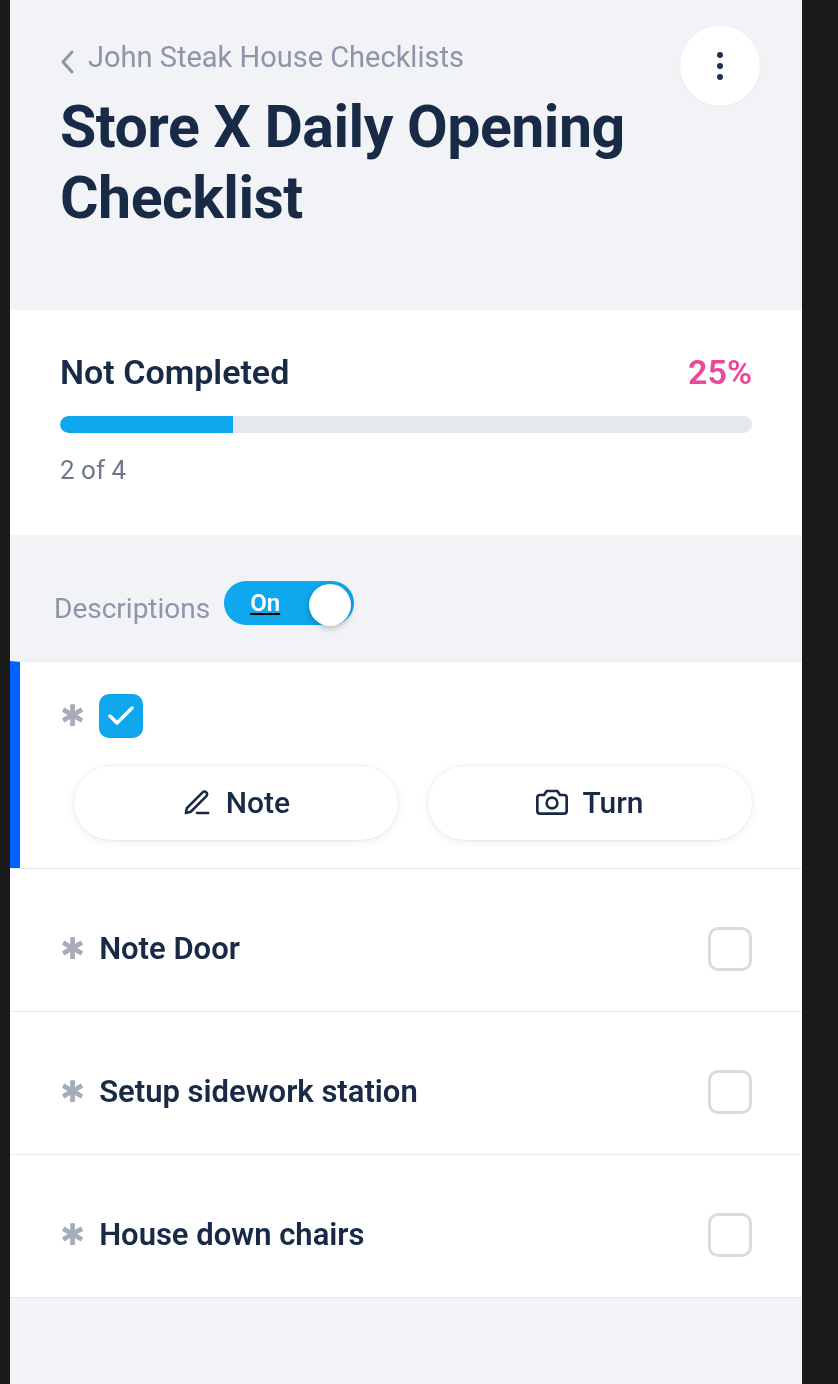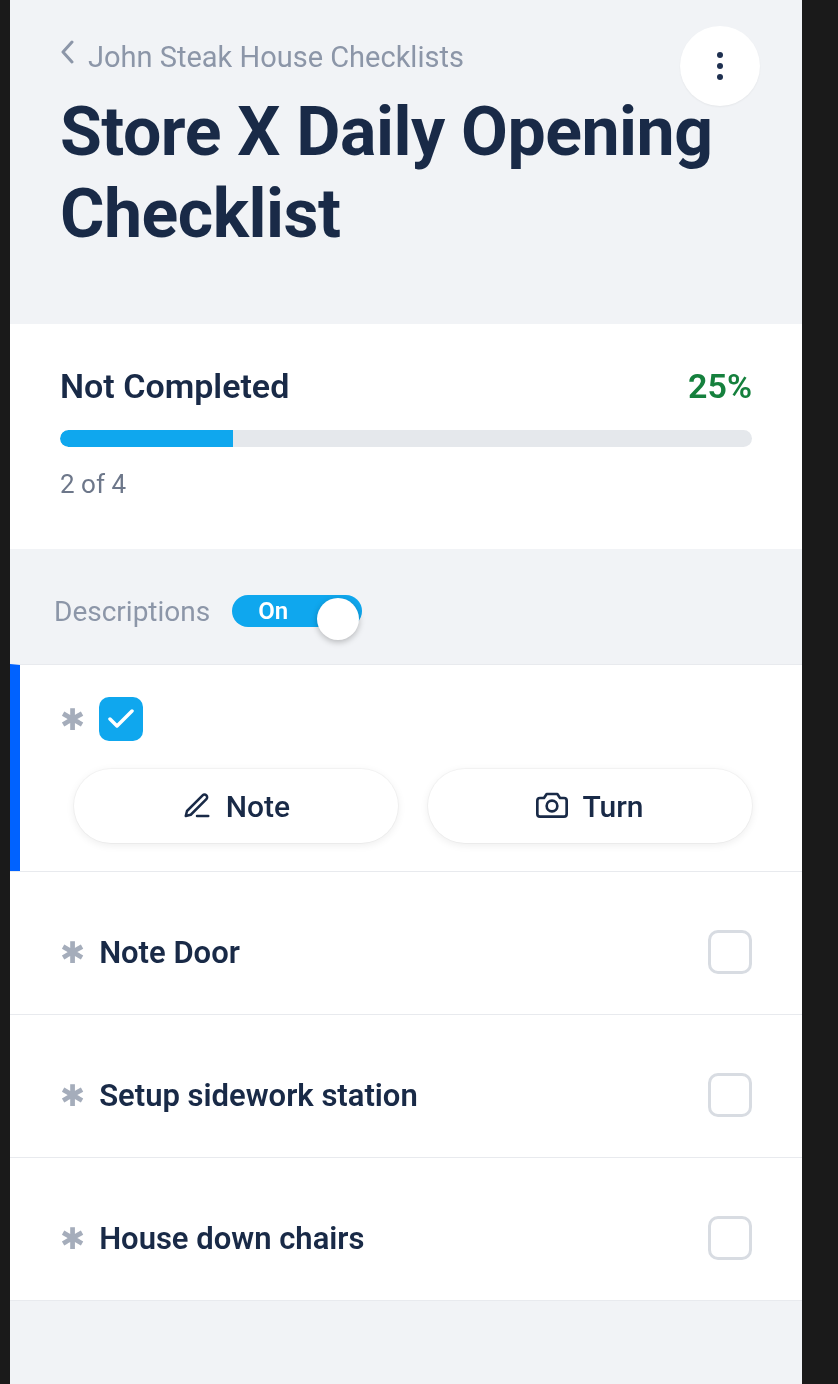--- a/index.html
+++ b/index.html
@@ -15,21 +15,21 @@
       height: 100%;
       margin-left: 10px;
       background: #f1f3f6;
     }
     .header {
       padding: 40px 50px 60px 50px;
       position: relative;
     }
     .breadcrumb-row {
       display: flex;
-      align-items: flex-start;
+      align-items: flex-end;
       gap: 14px;
       margin-bottom: 18px;
     }
     .chevron-left {
       color: #8c96a8;
       display: inline-flex;
     }
     .breadcrumb-text {
       font-size: 29px;
       color: #8c96a8;
@@ -50,45 +50,45 @@
     }
     .menu-dots {
       display: flex;
       flex-direction: column;
       gap: 5px;
     }
     .menu-dots span {
       width: 6px; height: 6px; border-radius: 50%; background: #1e3050;
     }
     .page-title {
-      font-size: 68px;
+      font-size: 59px;
       font-weight: 700;
       color: #192a47;
       line-height: 1.2;
       letter-spacing: -0.5px;
     }
     .progress-card {
       background: #fff;
-      margin: 9px 0 0 0;
+      margin: 16px 0 0 0;
       padding: 42px 50px 50px 50px;
     }
     .progress-top {
       display: flex;
       justify-content: space-between;
       align-items: baseline;
     }
     .progress-status {
       font-size: 34px;
       font-weight: 650;
       color: #192a47;
     }
     .progress-percent {
       font-size: 34px;
       font-weight: 650;
-      color: #15803d;
+      color: #ec4899;
     }
     .progress-bar {
       margin-top: 24px;
       height: 17px;
       border-radius: 10px;
       background: #e5e8ec;
       overflow: hidden;
     }
     .progress-fill {
       height: 100%;
@@ -97,35 +97,36 @@
       width: 25%;
     }
     .progress-count {
       margin-top: 22px;
       font-size: 26px;
       color: #6d778a;
     }
     .descriptions-row {
       padding: 46px 44px 36px 44px;
       display: flex;
-      align-items: flex-start;
-      gap: 22px;
+      align-items: flex-end;
+      gap: 14px;
     }
     .descriptions-label {
       font-size: 28px;
       color: #8c96a8;
     }
     .toggle {
       width: 130px;
-      height: 32px;
+      height: 44px;
       border-radius: 30px;
       background: #0fa7ee;
       position: relative;
       display: flex;
       align-items: center;
+      text-decoration: underline;
     }
     .toggle-label {
       color: #fff;
       font-size: 24px;
       font-weight: 600;
       margin-left: 26px;
     }
     .toggle-knob {
       position: absolute;
       right: 3px;

